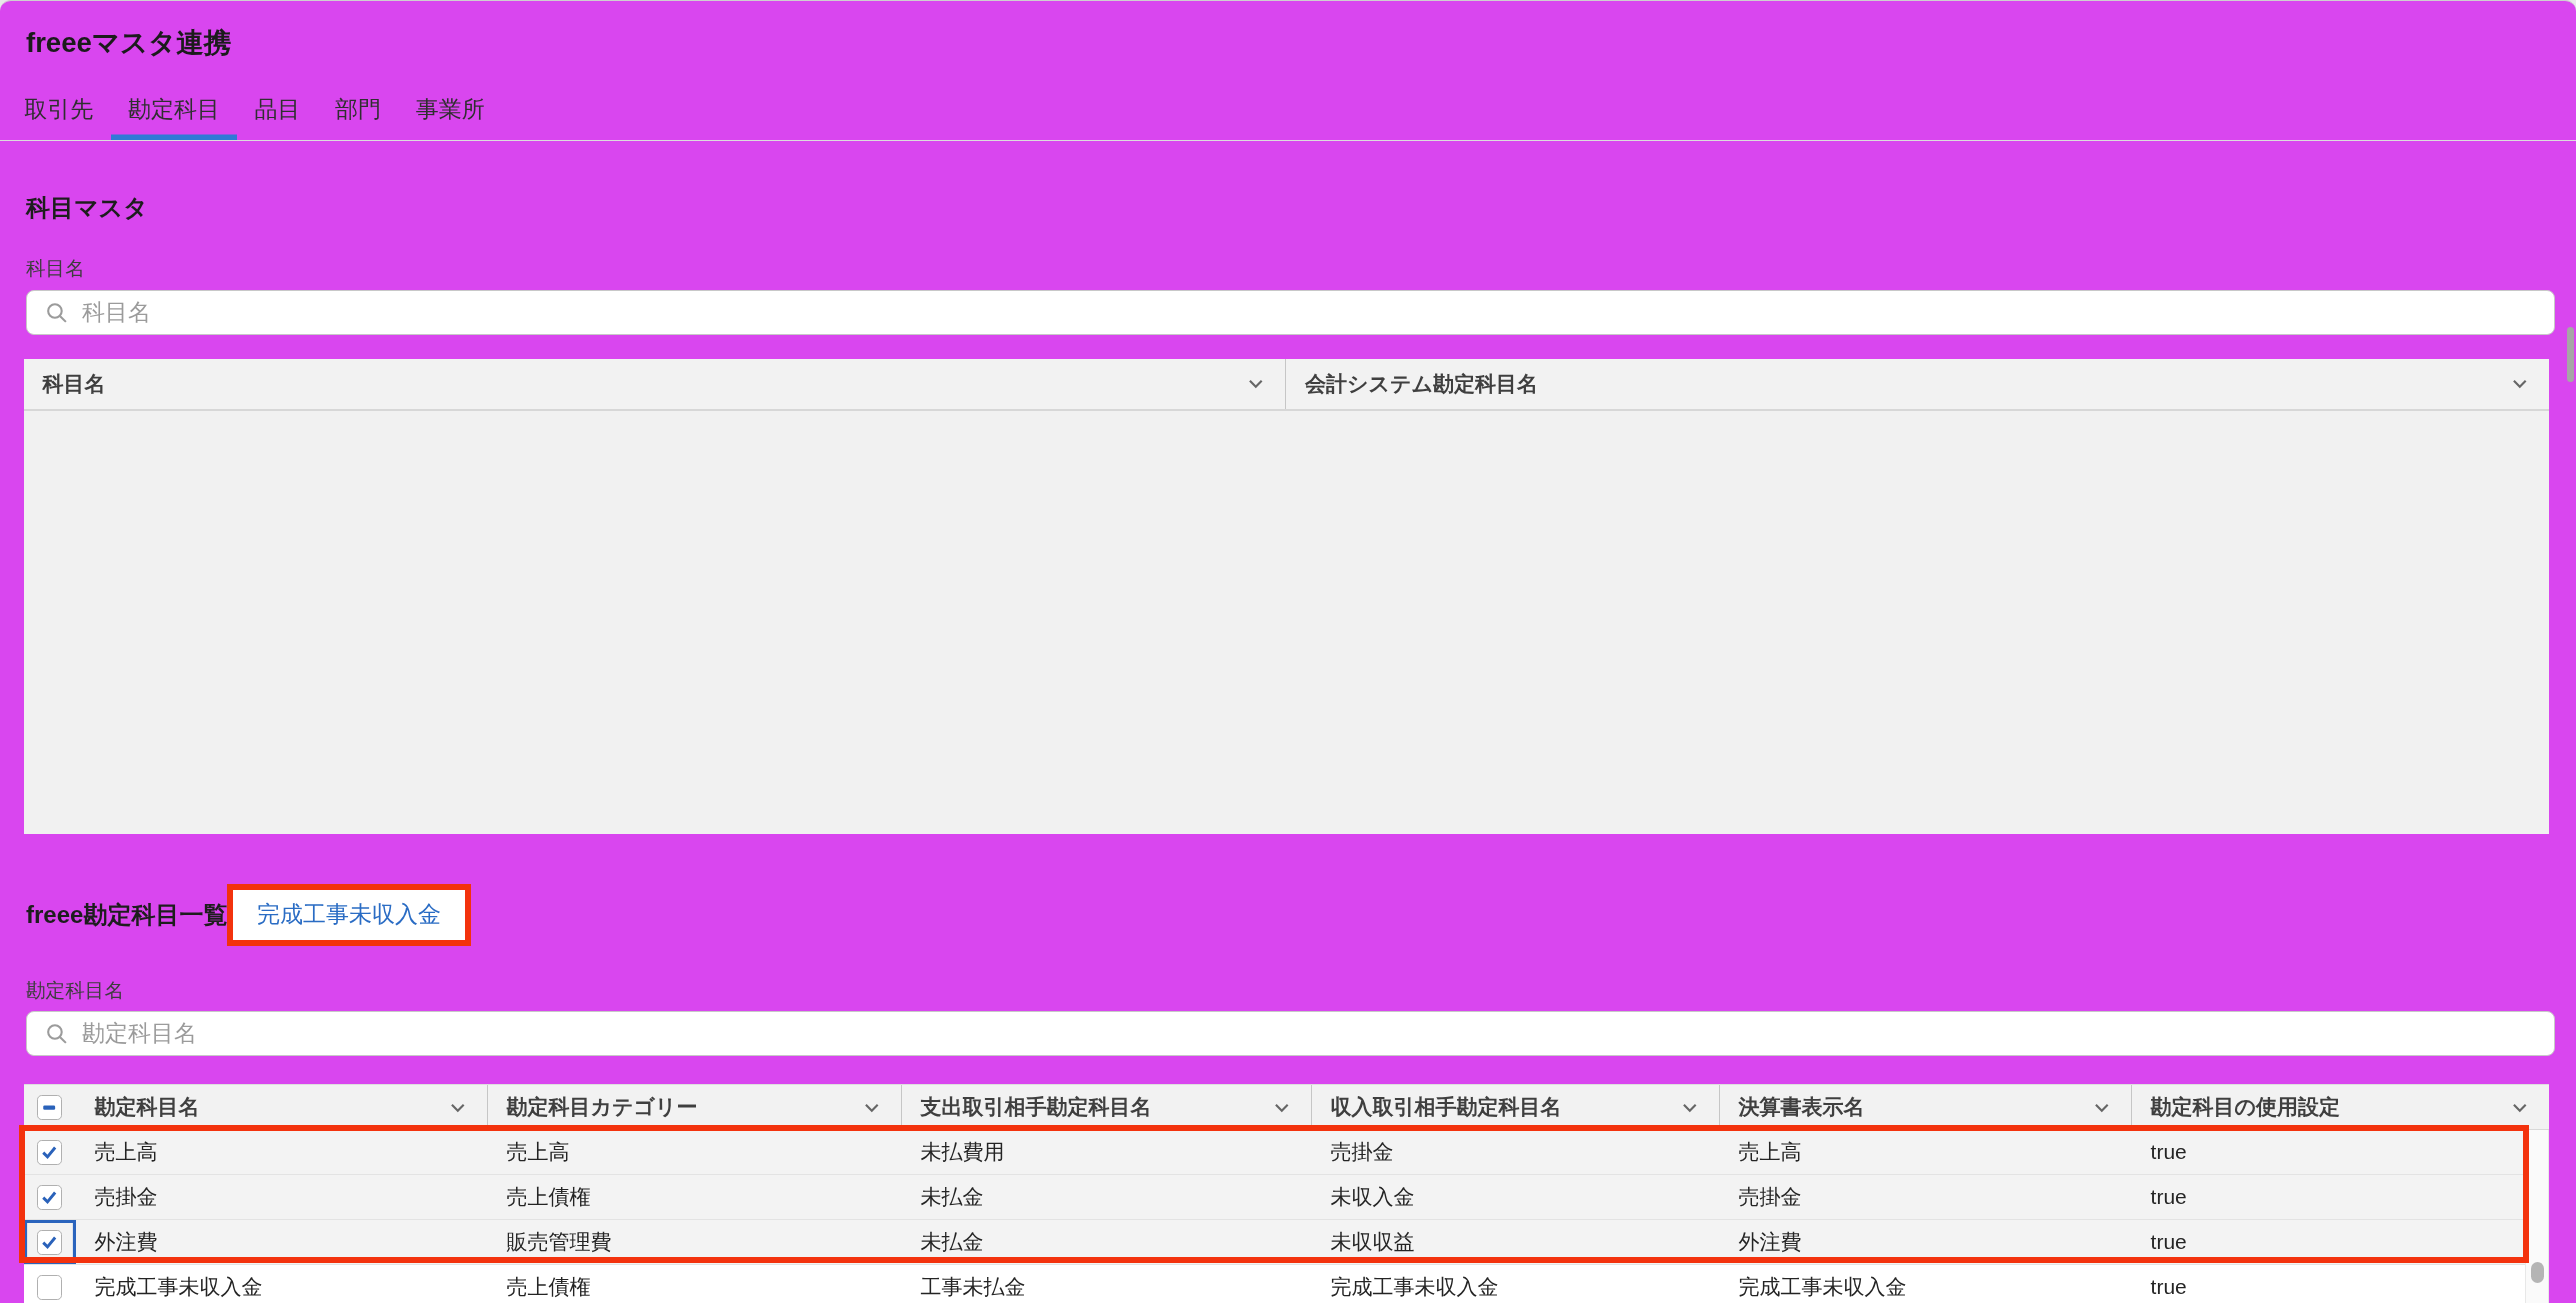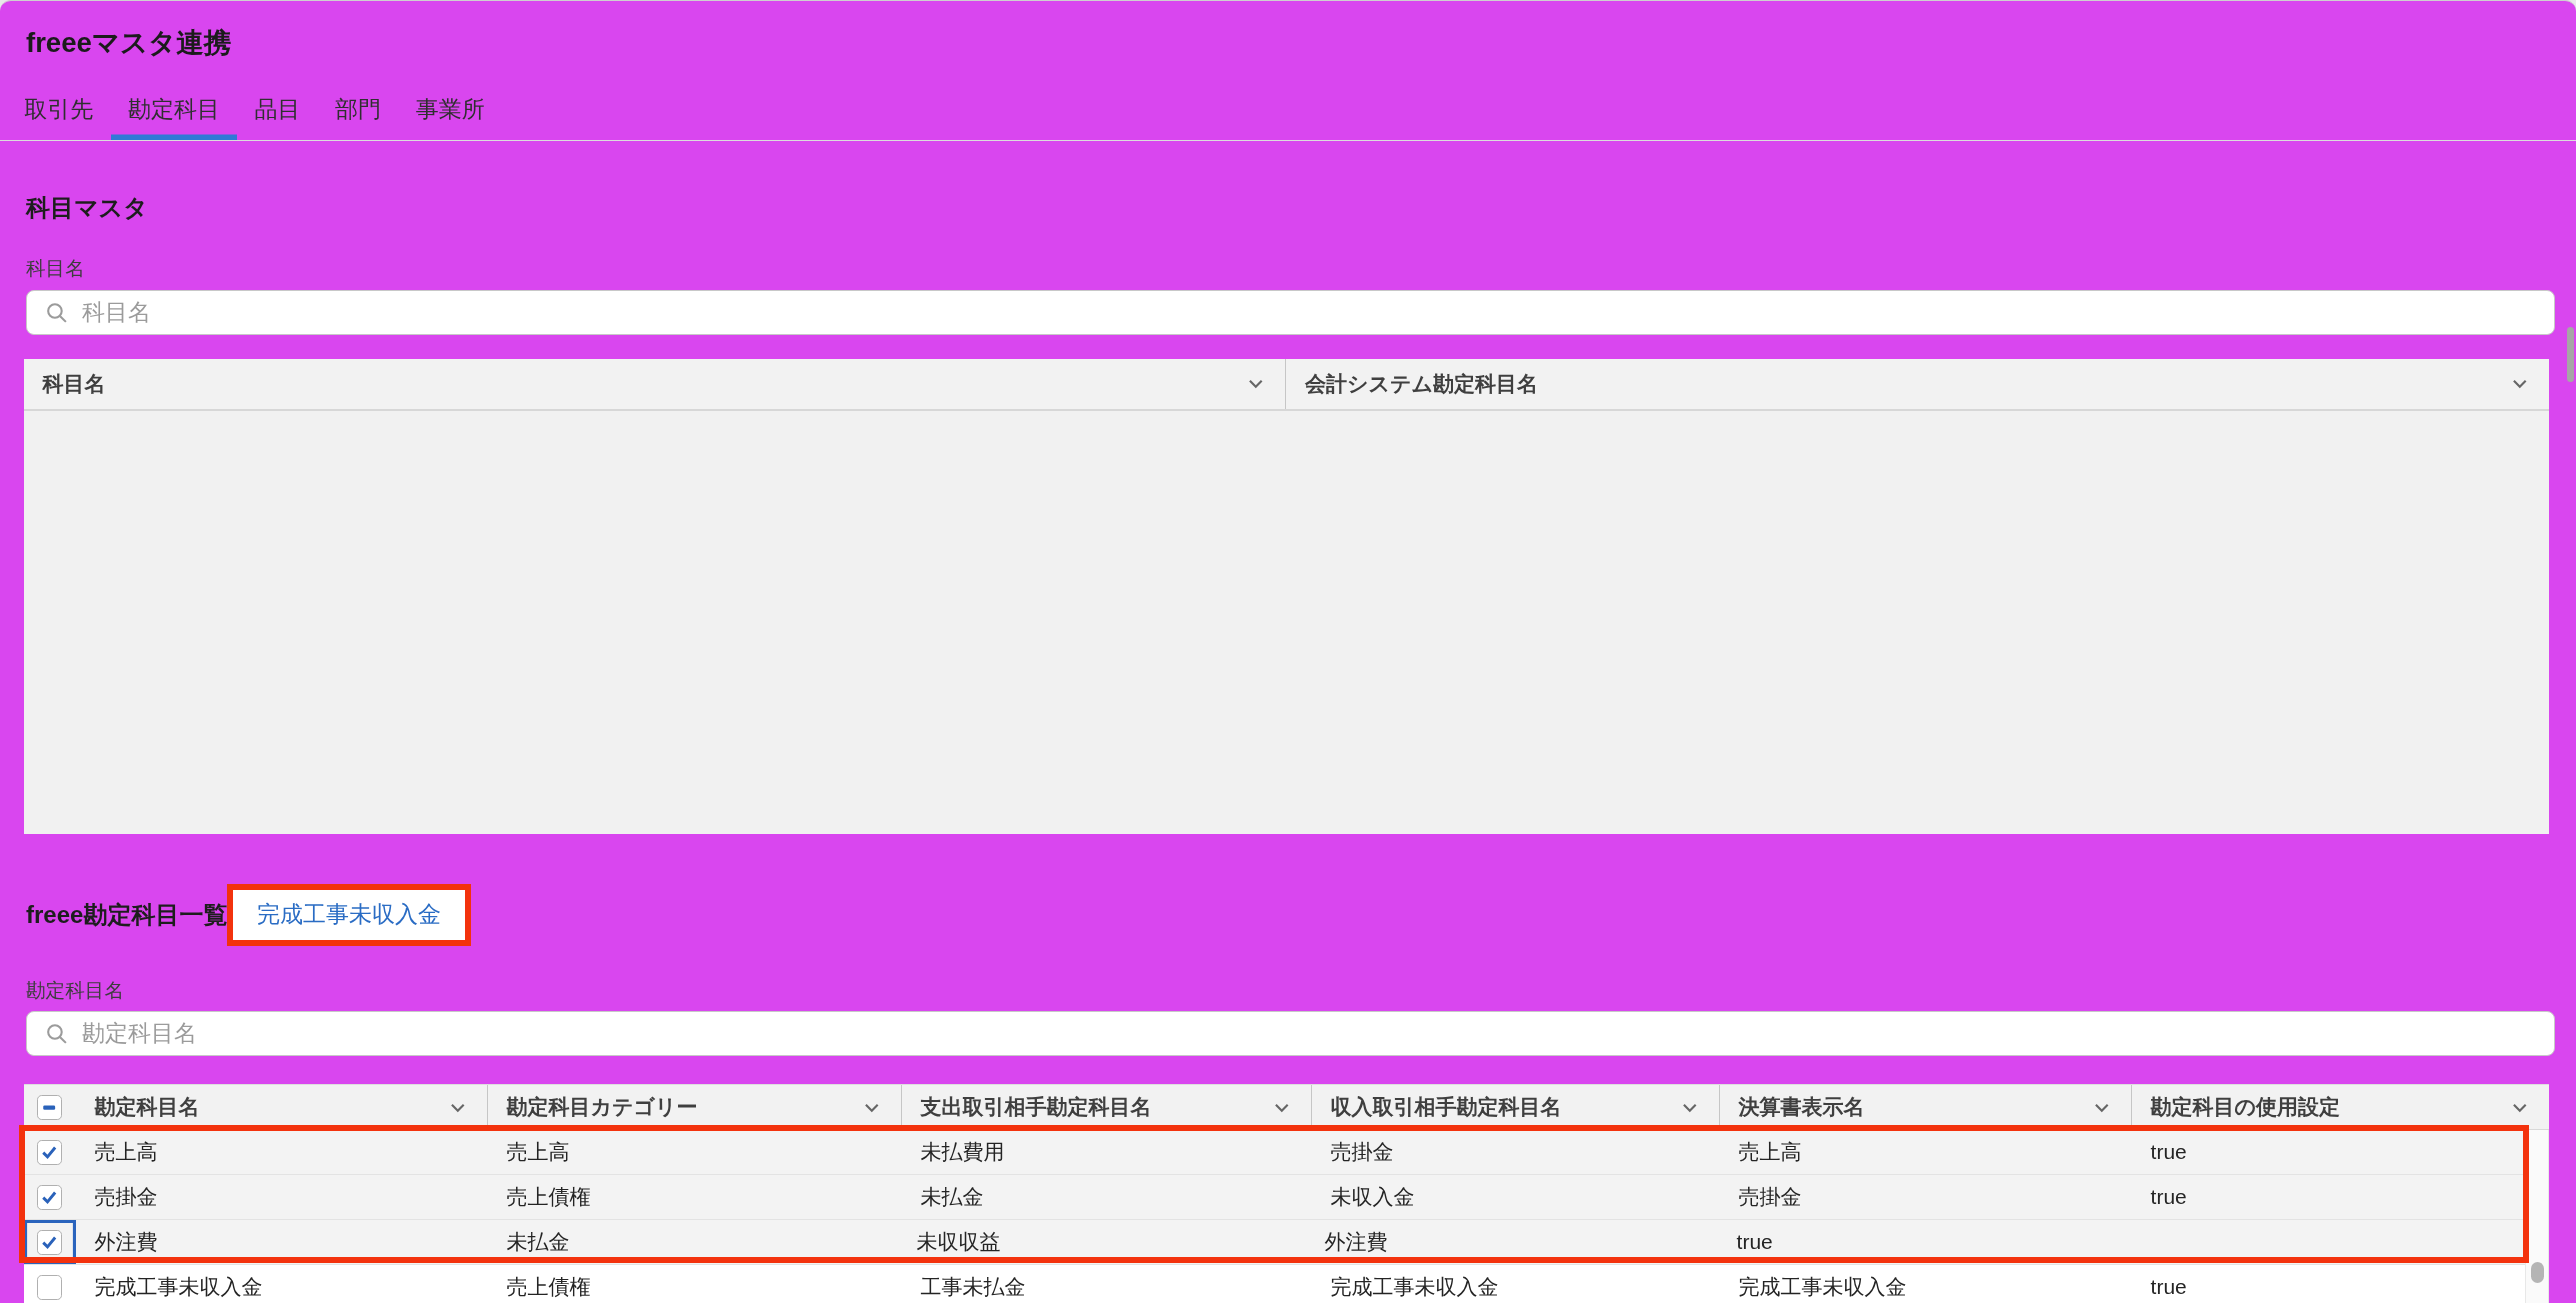--- a/index.html
+++ b/index.html
@@ -226,20 +226,21 @@
 
     <div class="trow selected">
       <div class="cb-col cb-cell focused">
         <span class="checkbox checked">
           <svg class="check" viewBox="0 0 24 24">
               <path d="M5 12.5l5 5 9-11" fill="none" stroke="#2a62ba" stroke-width="3.4"></path>
             </svg>
         </span>
       </div>
       <div class="tcell col1">外注費</div>
+      <div class="tcell col2">販売管理費</div>
       <div class="tcell col3">未払金</div>
       <div class="tcell col4">未収収益</div>
       <div class="tcell col5">外注費</div>
       <div class="tcell col6">true</div>
     </div>
 
     <div class="trow">
       <div class="cb-col cb-cell">
         <span class="checkbox">
           

